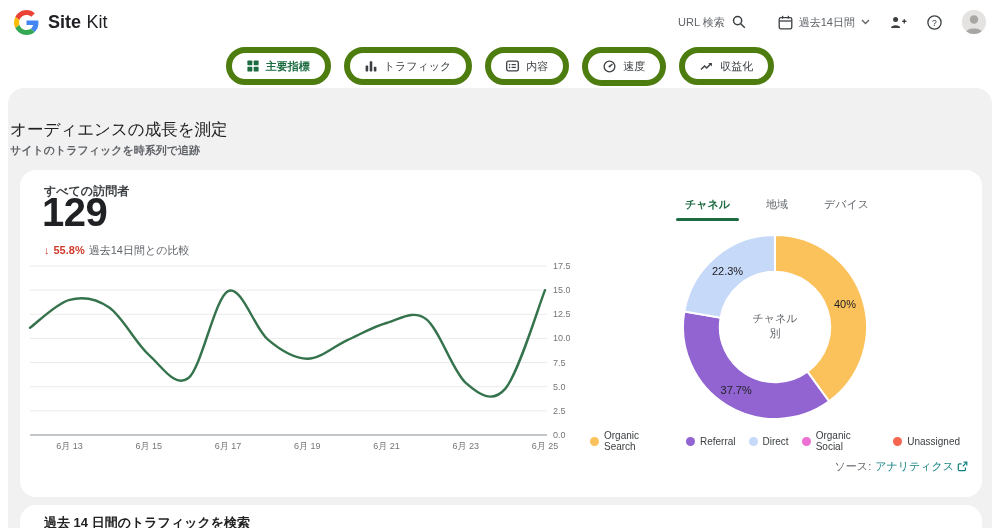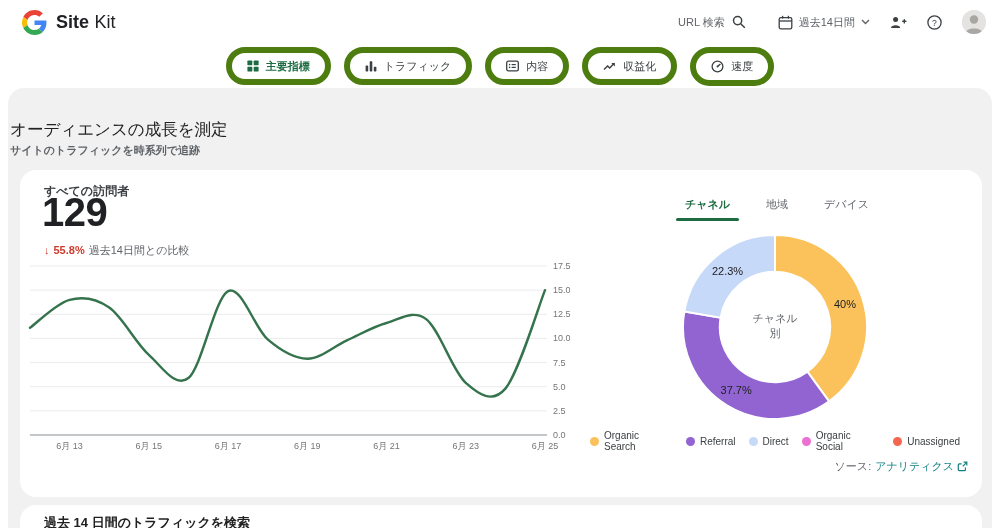--- a/index.html
+++ b/index.html
@@ -10,21 +10,21 @@
     --ink:#202124;
     --ink2:#3c4043;
     --muted:#5f6368;
     --tick:#757575;
   }
   html,body{margin:0;padding:0;background:#fff;}
   body{width:1000px;height:528px;overflow:hidden;font-family:"Liberation Sans",sans-serif;}
   .page{position:relative;width:1000px;height:528px;background:#fff;}
 
   
-  .hdr{position:absolute;top:0;left:8px;right:0;height:44px;display:flex;align-items:center;justify-content:space-between;padding:0 14px;box-sizing:border-box;background:#fff;}
+  .hdr{position:absolute;top:0;left:0;right:0;height:44px;display:flex;align-items:center;justify-content:space-between;padding:0 14px;box-sizing:border-box;background:#fff;}
   .logo{display:flex;align-items:center;gap:9px;cursor:pointer;}
   .logo svg{width:25px;height:25px;display:block;}
   .logo-site{font-size:18px;font-weight:700;color:var(--ink);}
   .logo-kit{font-size:18px;font-weight:400;color:var(--ink);margin-left:1px;}
   .hdr-right{display:flex;align-items:center;gap:20px;}
   .url-search{display:flex;align-items:center;gap:7px;font-size:11px;color:var(--muted);cursor:pointer;}
   .date-picker{display:flex;align-items:center;gap:6px;font-size:11px;color:var(--muted);cursor:pointer;padding-left:12px;}
   .ghost-btn{background:none;border:none;padding:0;margin:0;display:flex;cursor:pointer;}
   .avatar{width:24px;height:24px;border-radius:50%;background:#e4e3e1;overflow:hidden;cursor:pointer;}
 
@@ -150,33 +150,33 @@
       <svg width="13" height="12" viewBox="0 0 13 12">
         <rect x="0.7" y="1.2" width="11.6" height="9.6" rx="1.6" fill="none" stroke="#3c4043" stroke-width="1.3"></rect>
         <circle cx="3.6" cy="4.6" r="0.8" fill="#3c4043"></circle>
         <circle cx="3.6" cy="7.4" r="0.8" fill="#3c4043"></circle>
         <line x1="5.6" y1="4.6" x2="9.8" y2="4.6" stroke="#3c4043" stroke-width="1.2"></line>
         <line x1="5.6" y1="7.4" x2="9.8" y2="7.4" stroke="#3c4043" stroke-width="1.2"></line>
       </svg>
       <span>内容</span>
     </button>
     <button class="pill">
-      <svg width="13" height="12" viewBox="0 0 13 12">
-        <path d="M1 9.6 L4.6 6 L6.7 8 L11 3.6" fill="none" stroke="#3c4043" stroke-width="1.4"></path>
-        <path d="M8.3 2.9 h3.6 v3.6 z" fill="#3c4043"></path>
-      </svg>
-      <span>収益化</span>
-    </button>
-    <button class="pill">
       <svg width="13" height="13" viewBox="0 0 13 13">
         <circle cx="6.5" cy="6.5" r="5.4" fill="none" stroke="#3c4043" stroke-width="1.3"></circle>
         <line x1="6.5" y1="6.5" x2="9.4" y2="3.9" stroke="#3c4043" stroke-width="1.4"></line>
         <circle cx="6.5" cy="6.5" r="1" fill="#3c4043"></circle>
       </svg>
       <span>速度</span>
+    </button>
+    <button class="pill">
+      <svg width="13" height="12" viewBox="0 0 13 12">
+        <path d="M1 9.6 L4.6 6 L6.7 8 L11 3.6" fill="none" stroke="#3c4043" stroke-width="1.4"></path>
+        <path d="M8.3 2.9 h3.6 v3.6 z" fill="#3c4043"></path>
+      </svg>
+      <span>収益化</span>
     </button>
   </div>
 
   <div class="panel"></div>
 
   <h1 class="section-title">オーディエンスの成長を測定</h1>
   <p class="section-sub">サイトのトラフィックを時系列で追跡</p>
 
   <div class="card card-main"></div>
 

